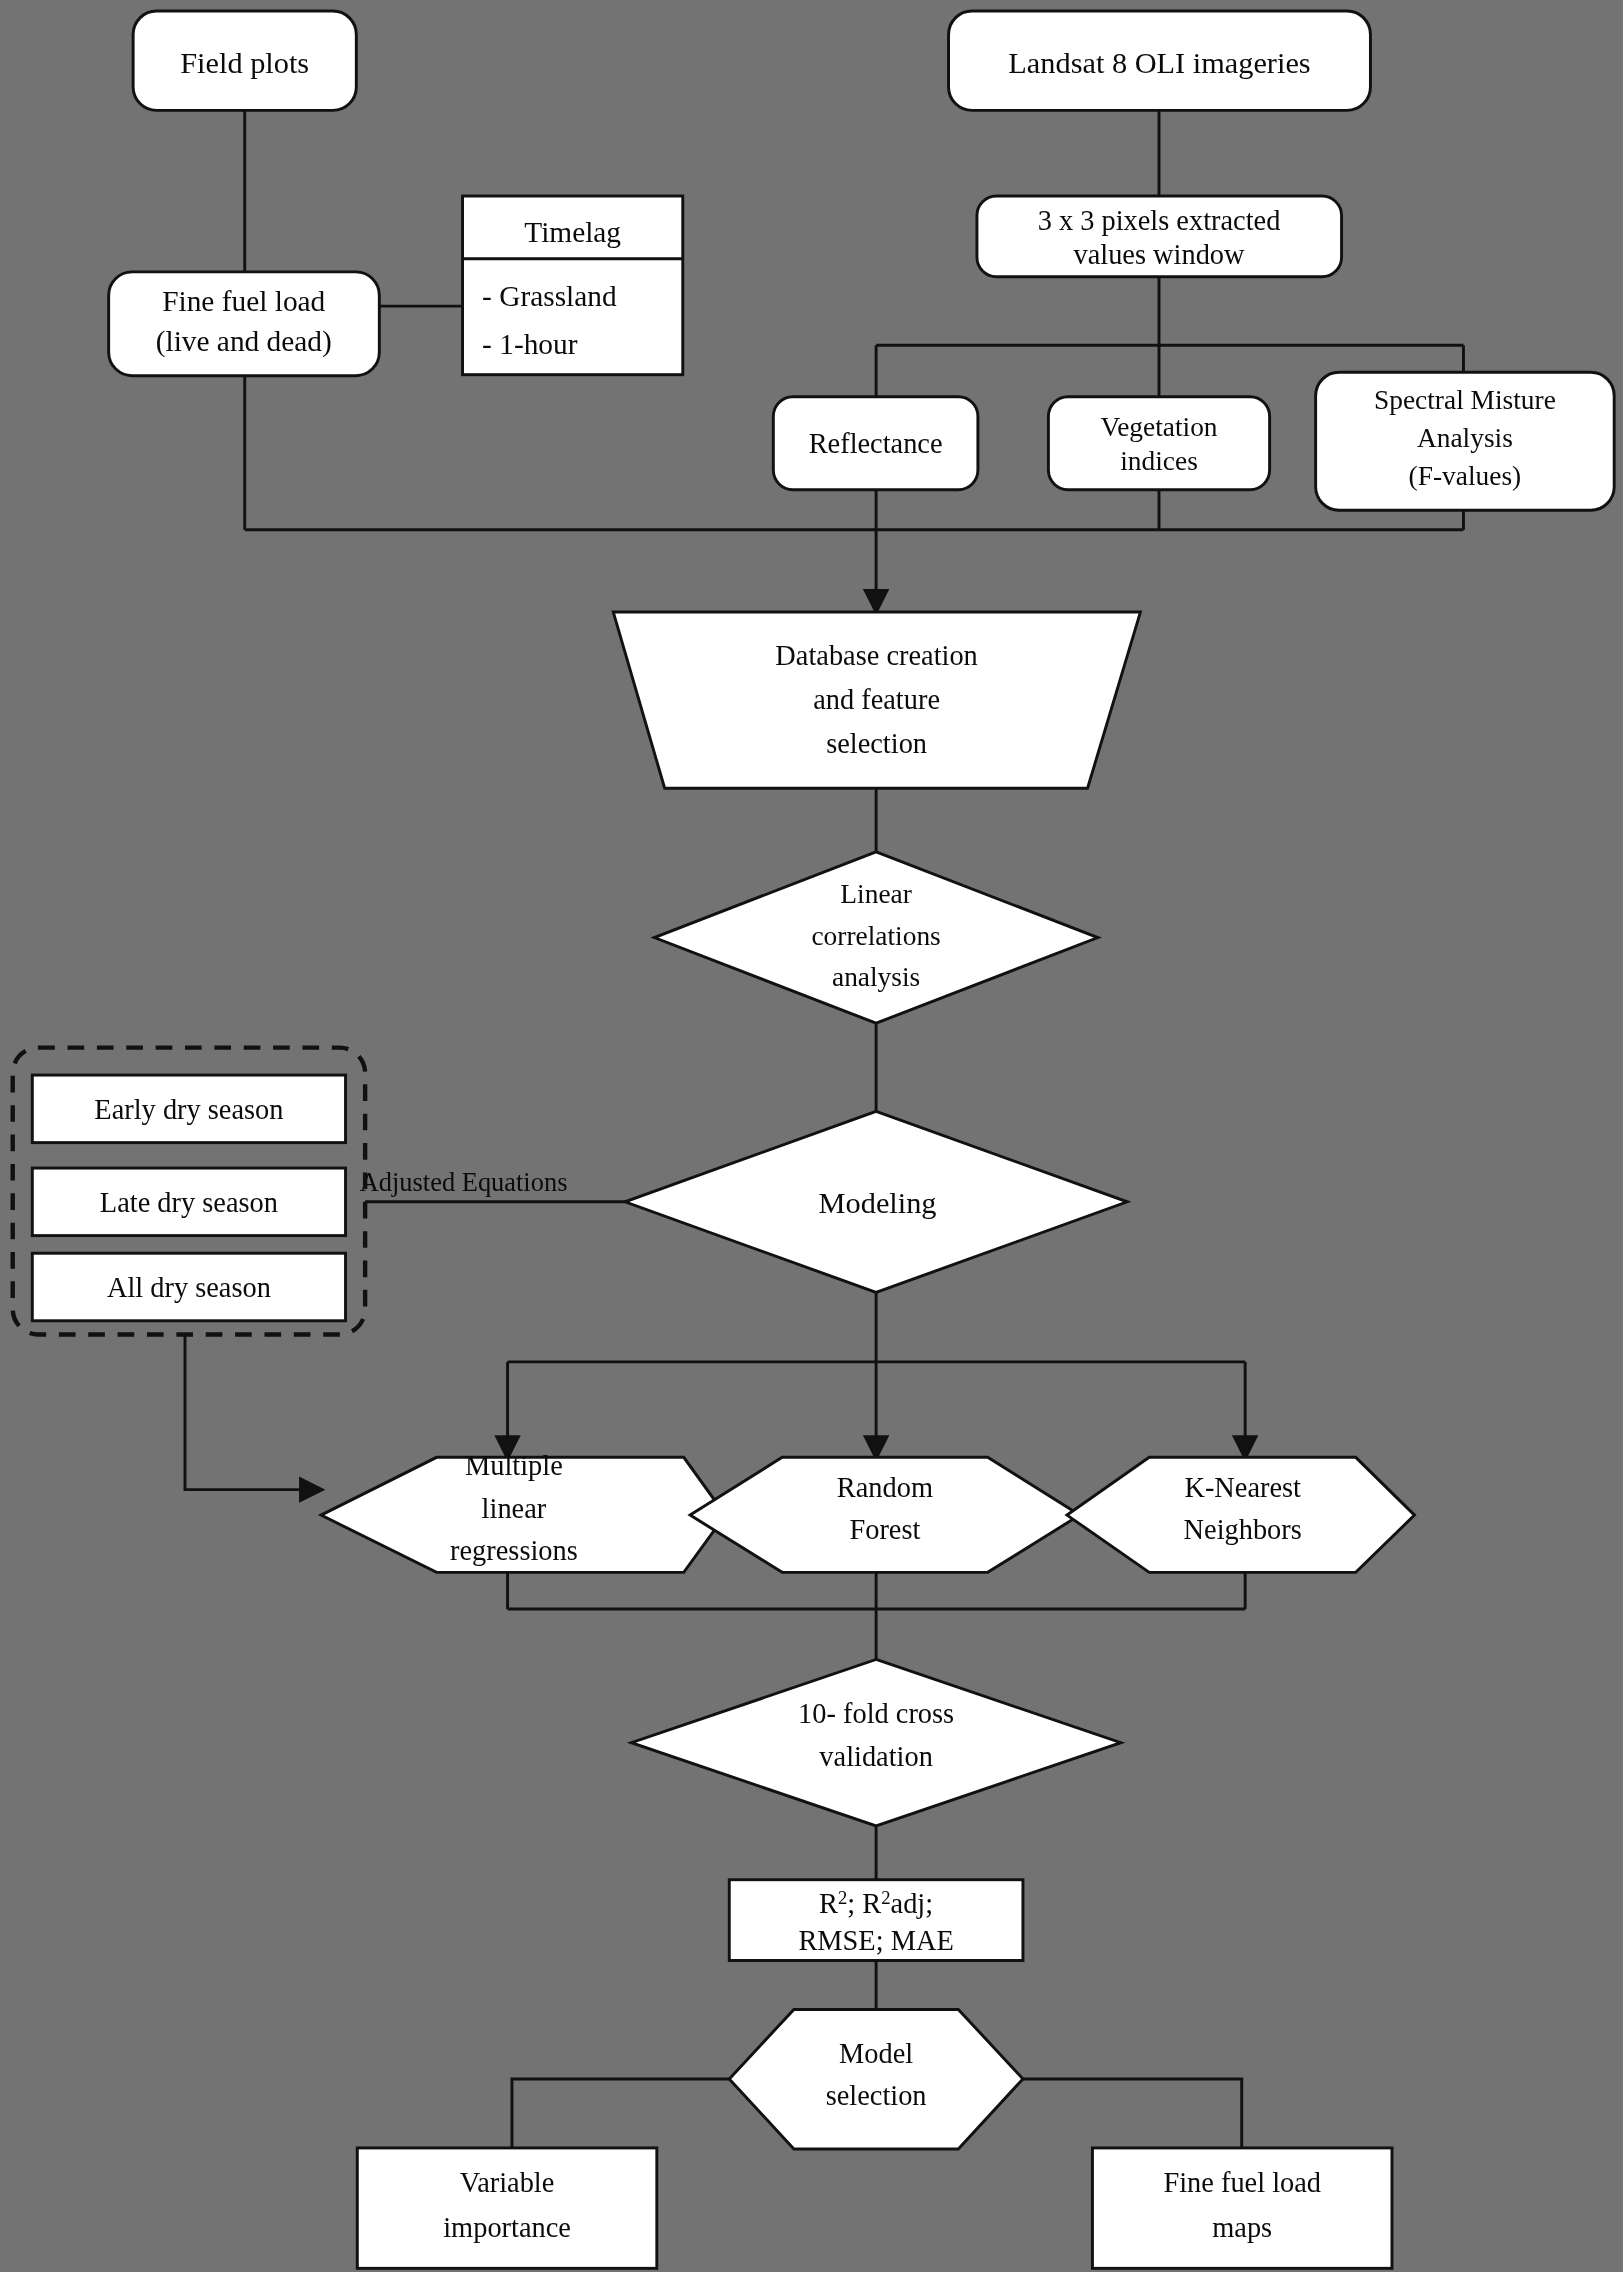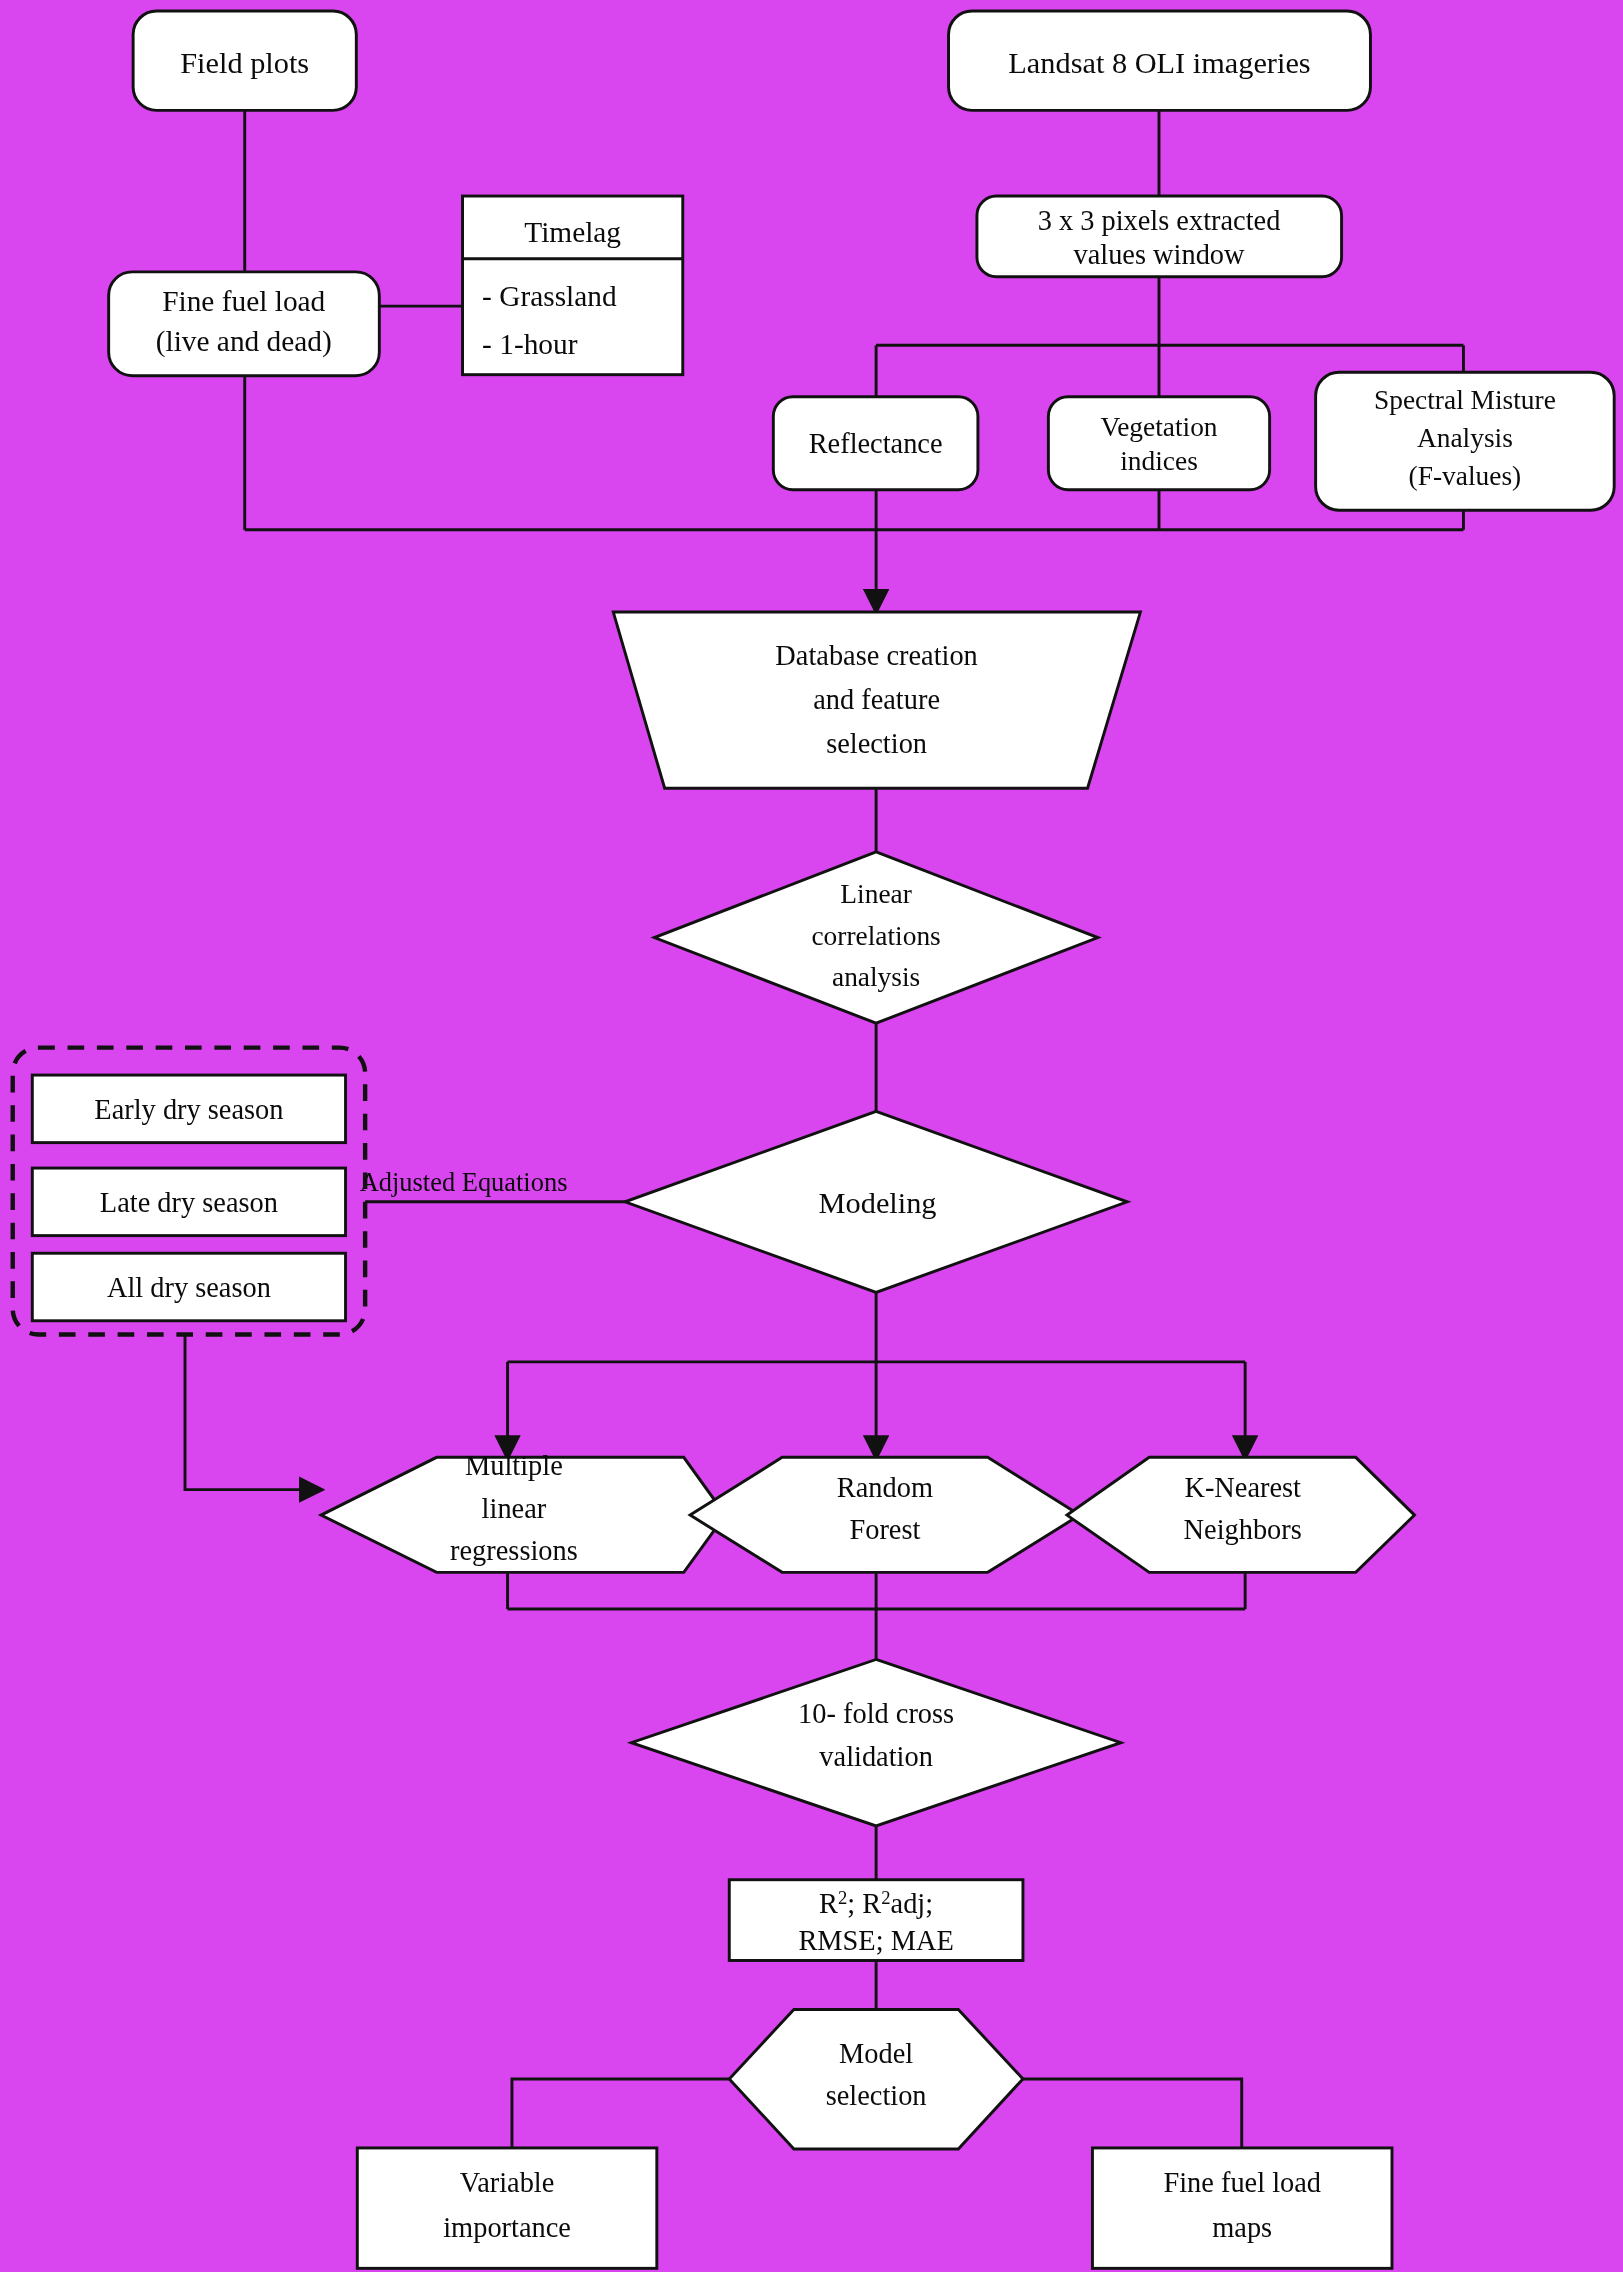--- a/index.html
+++ b/index.html
@@ -1,20 +1,20 @@
 <!DOCTYPE html>
 <html style="font-size:7.8px"><head>
 <meta charset="utf-8">
 <style>
   html,body{margin:0;padding:0;background:#ffffff;}
   body{
     font-family:"Liberation Serif","DejaVu Serif",serif;
     width:1623px;height:2273px;overflow:hidden;
   }
-  #canvas{position:relative;width:1623px;height:2273px;background:#d946ef;}
+  #canvas{position:relative;width:1623px;height:2273px;background:#737373;}
   svg.flow{position:absolute;left:0;top:0;width:1623px;height:2273px;}
   .shape{fill:#ffffff;stroke:#111111;stroke-width:6;}
   .shape-dash{fill:none;stroke:#111111;stroke-width:9;stroke-dasharray:34 26;}
   .conn{stroke:#111111;stroke-width:6;fill:none;}
   .divider{stroke:#111111;stroke-width:6;}
   .lbl{font-family:"Liberation Serif","DejaVu Serif",serif;fill:#0b0b0b;text-anchor:middle;}
   .lbl-left{text-anchor:start;}
   .t62{font-size:62px;}
   .t60{font-size:60px;}
   .t58{font-size:58px;}

